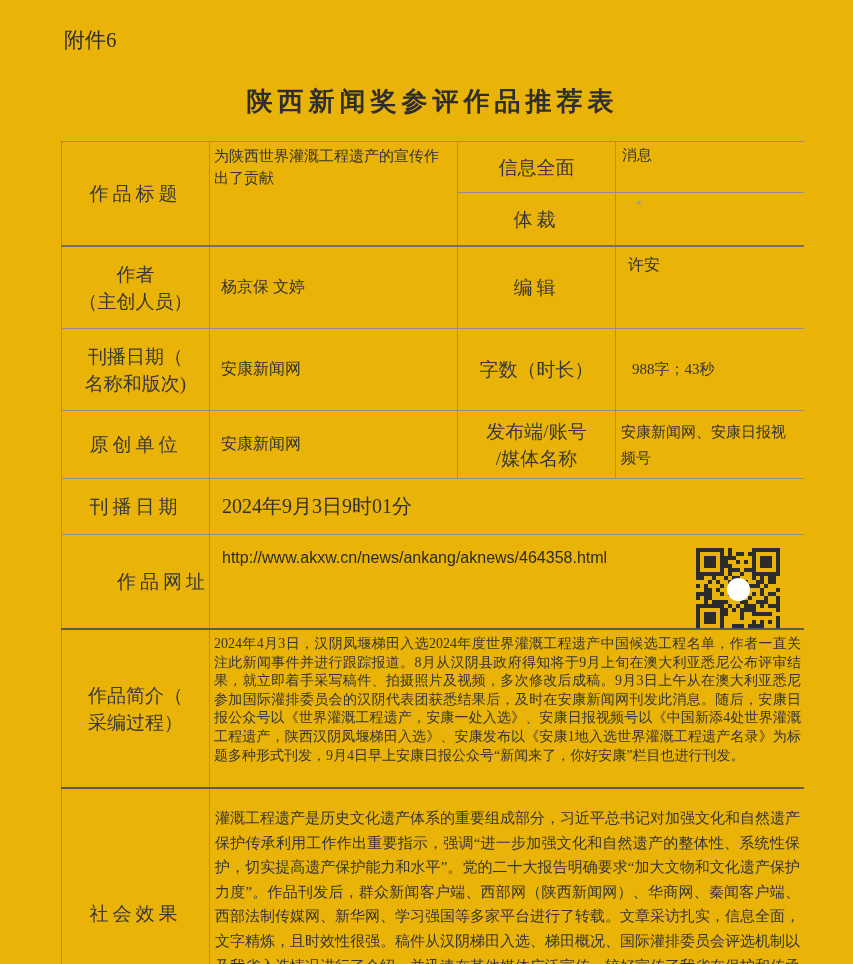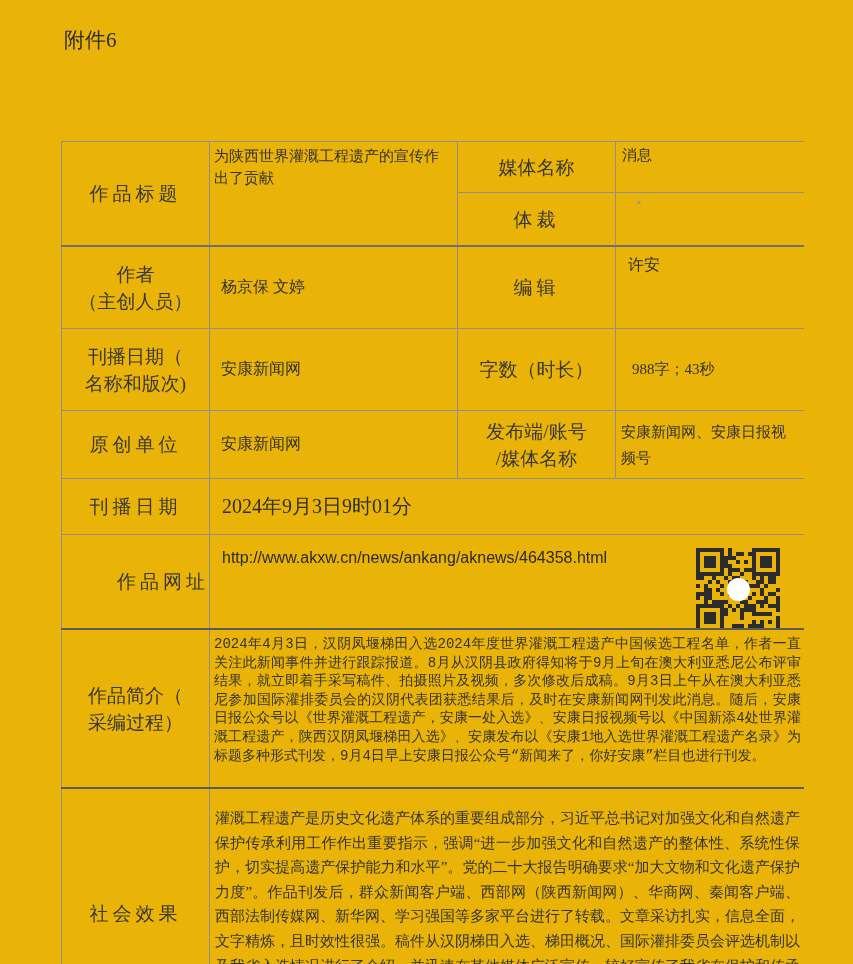--- a/index.html
+++ b/index.html
@@ -28,51 +28,52 @@
   .v-msg{padding:4px 2px 0 6px;vertical-align:top;font-size:15px;font-family:Liberation Serif, serif;}
   .v-editor{padding:8px 2px 0 12px;vertical-align:top;font-size:16px;}
   .v-count{padding-left:16px;font-size:15px;}
   .v-account{padding:2px 4px 2px 5px;font-size:15px;line-height:26px;}
   .v-date{font-size:20px;padding-left:12px;color:#2f2f2f;
           font-family:"Liberation Sans","DejaVu Sans",sans-serif;}
   .v-url{position:relative;vertical-align:top;padding:0;}
   .url-text{position:absolute;left:12px;top:14px;font-size:16px;color:#2b2b2b;
             font-family:"Liberation Sans","DejaVu Sans",sans-serif;}
   .para{vertical-align:top;text-align:justify;padding:5px 3px 2px 4px;
-        font-size:14px;line-height:18.6px;color:#353535;font-family:Liberation Mono, monospace;}
+        font-size:14px;line-height:18.6px;color:#353535;}
   .para2{vertical-align:top;text-align:justify;padding:17px 4px 2px 5px;
          font-size:15px;line-height:24.6px;color:#353535;}
   
   .qr{position:absolute;right:24px;top:13px;width:84px;height:84px;}
   .qr i{position:absolute;width:4px;height:4px;background:#2c2c2c;}
   .qr b{position:absolute;left:31px;top:30px;width:23px;height:23px;background:#fff;border-radius:50%;}
   
   .speck{position:absolute;left:637px;top:201px;width:4px;height:3px;background:#9b9b9b;border-radius:50%;}
 </style>
 </head>
 <body>
 
 <div id="page">
 
   <div id="attachment">附件6</div>
+  <div id="doc-title">陕西新闻奖参评作品推荐表</div>
 
   <div id="tablewrap">
     <table>
       <colgroup>
           <col style="width:148px">
           <col style="width:248px">
           <col style="width:158px">
           <col style="width:189px">
         </colgroup>
 
       <tbody>
           <tr class="r1a">
         <td class="lbl ls" rowspan="2">作品标题</td>
         <td class="val v-title" rowspan="2">为陕西世界灌溉工程遗产的宣传作出了贡献</td>
-        <td class="lbl">媒体名称</td>
+        <td class="lbl">信息全面</td>
         <td class="val v-msg">消息</td>
       </tr>
       <tr class="r1b">
         <td class="lbl ls">体裁</td>
         <td class="val"></td>
       </tr>
 
       <tr class="r2">
         <td class="lbl pre">作者
 （主创人员）</td>

